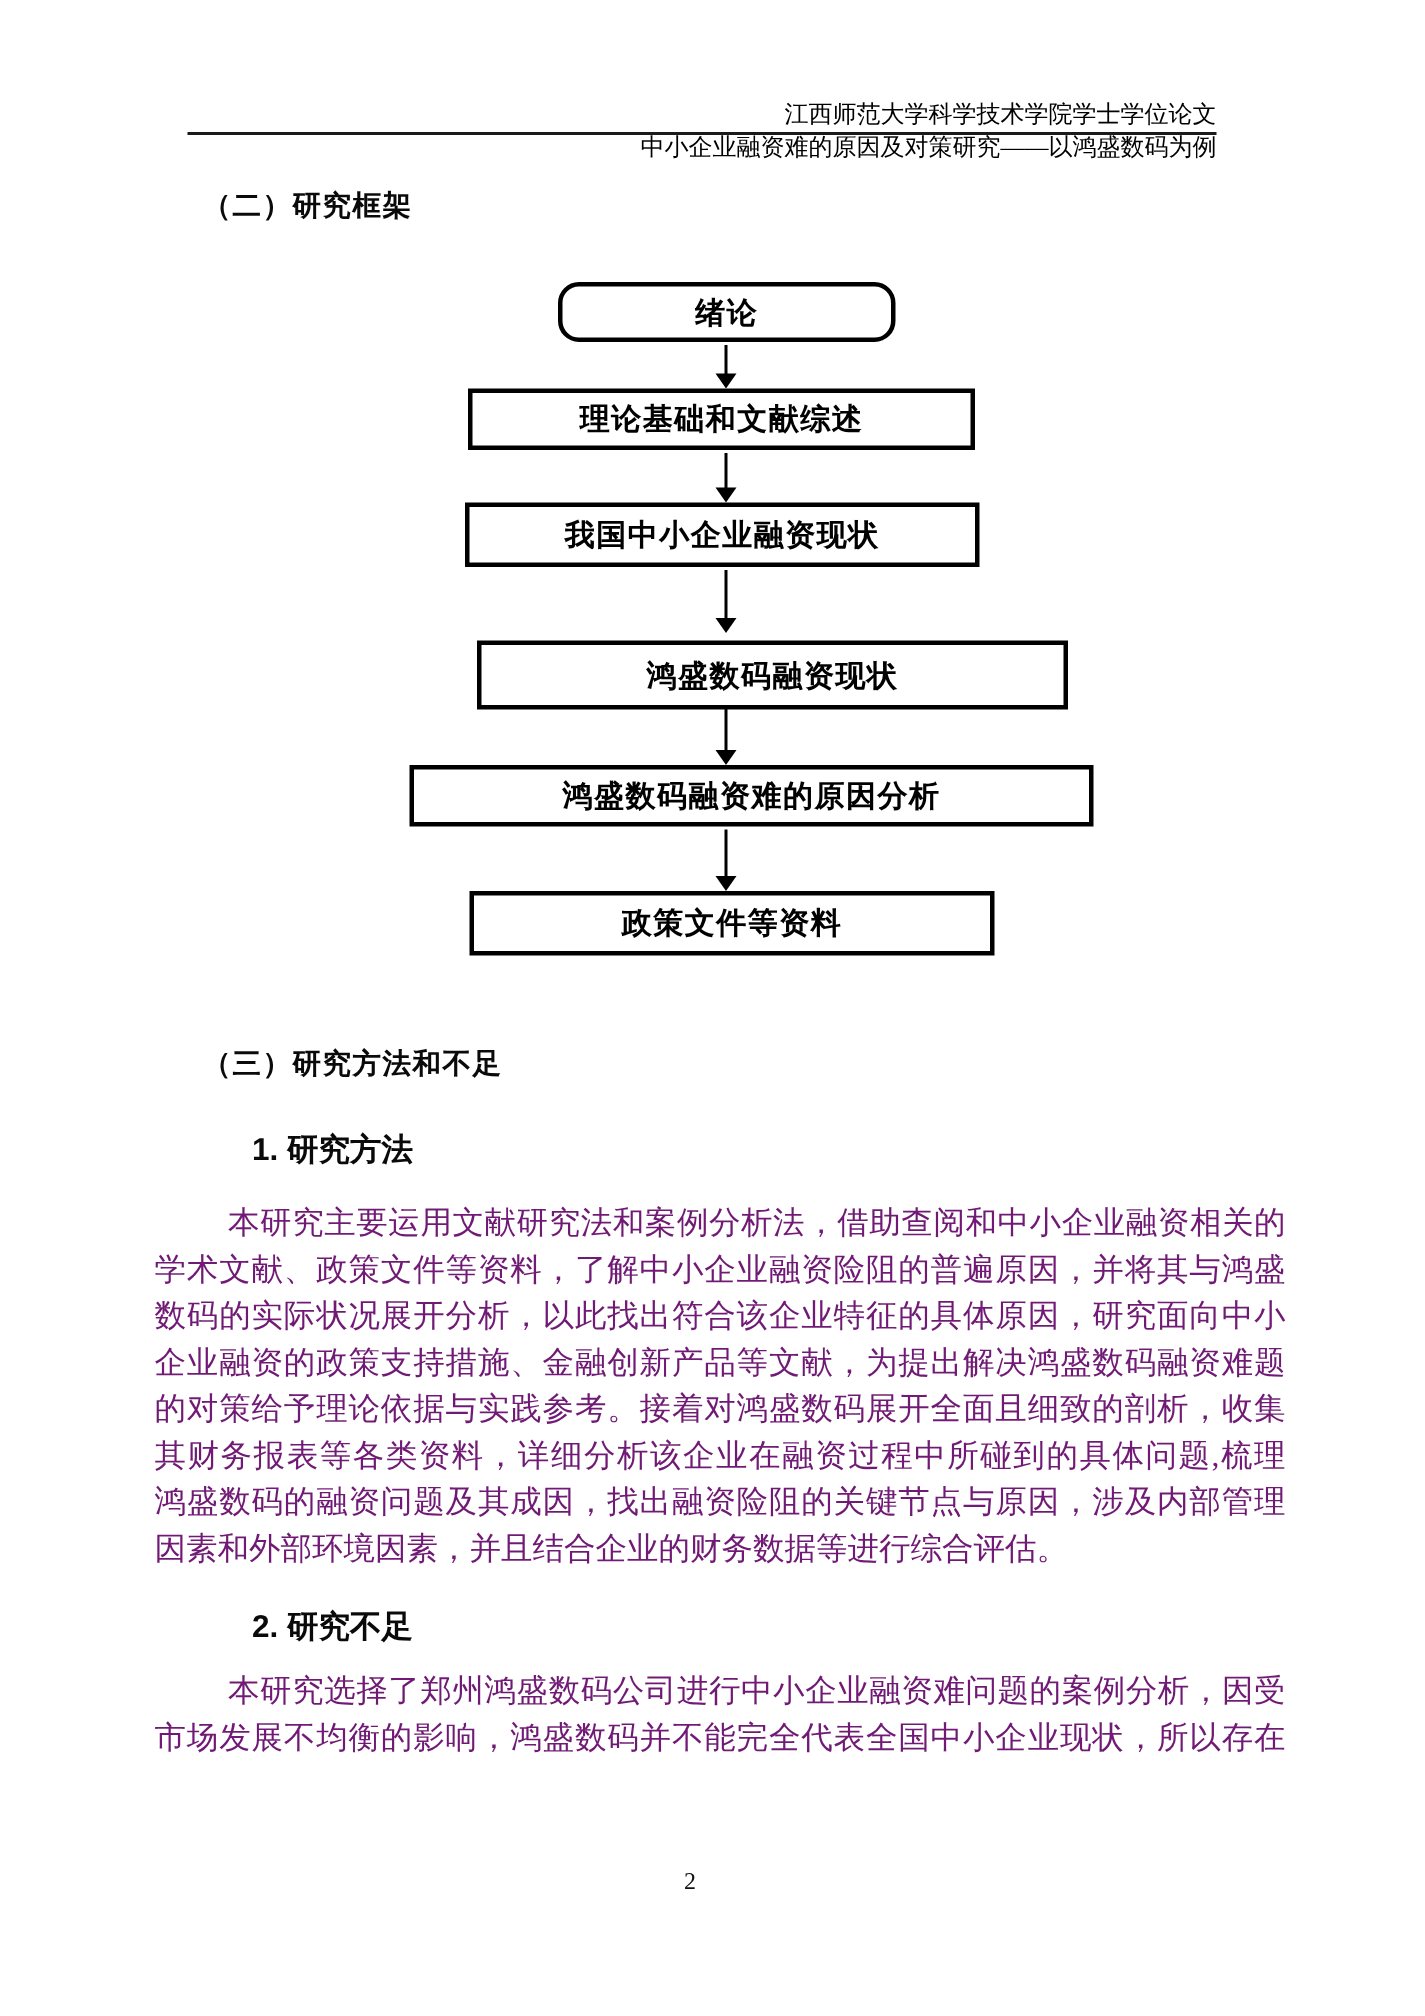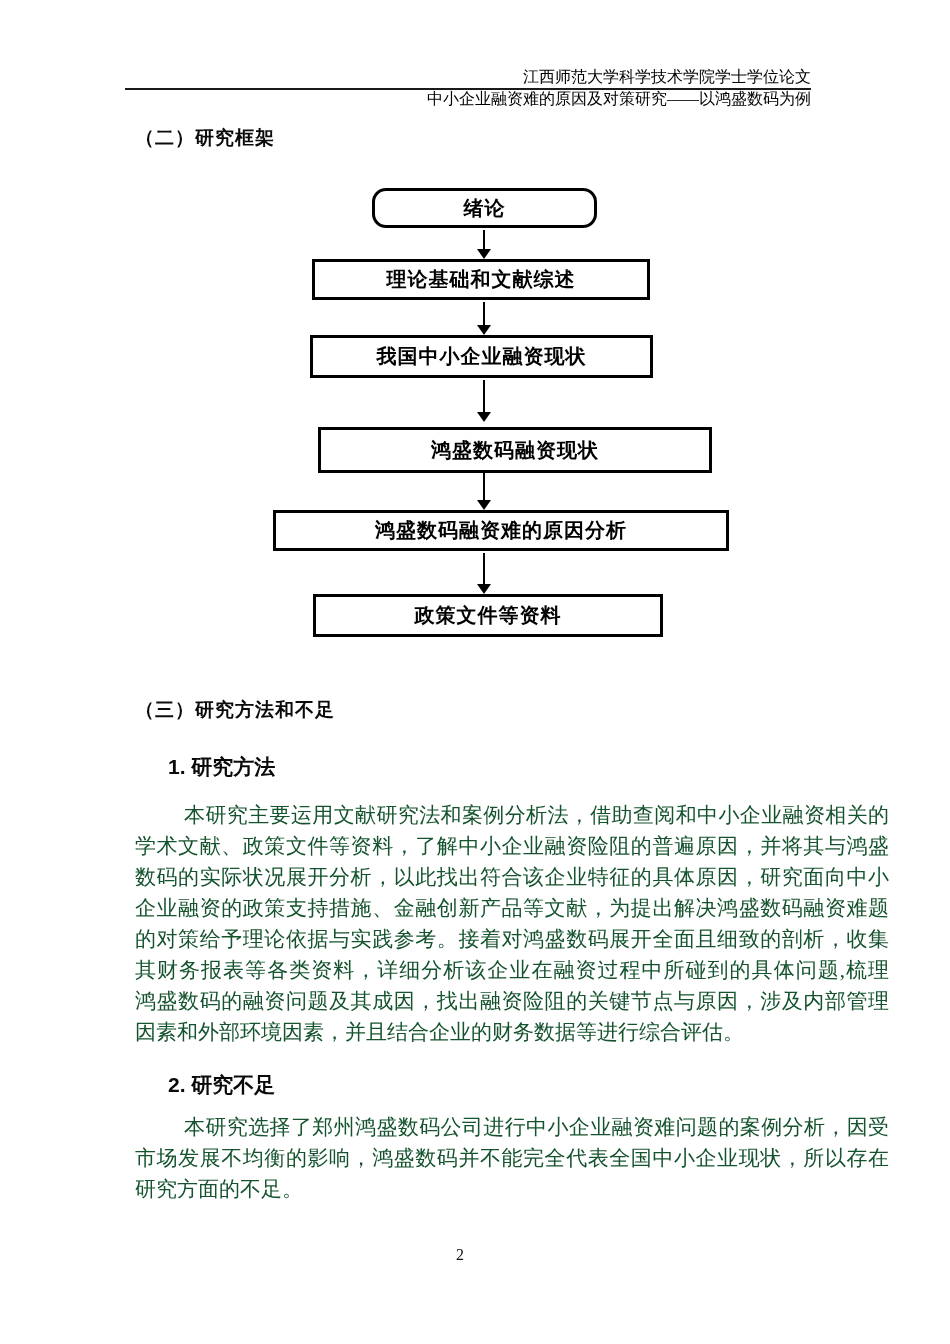--- a/index.html
+++ b/index.html
@@ -76,22 +76,21 @@
     border-top: 10px solid #000;
   }
 
   
   .para {
     position: absolute;
     left: 103px;
     width: 754px;
     font-size: 21px;
     line-height: 31px;
-    color: #14532d;
-    margin-left: 32px;
+    color: #701a75;
   }
   .jline { text-align: justify; text-align-last: justify; }
   .jlast { text-align: left; text-align-last: left; }
   .indent { text-indent: 49px; }
 
   
   .page-number {
     position: absolute;
     left: 0; top: 1246px;
     width: 920px;
@@ -162,18 +161,17 @@
     <div class="jline">其财务报表等各类资料，详细分析该企业在融资过程中所碰到的具体问题,梳理</div>
     <div class="jline">鸿盛数码的融资问题及其成因，找出融资险阻的关键节点与原因，涉及内部管理</div>
     <div class="jlast">因素和外部环境因素，并且结合企业的财务数据等进行综合评估。</div>
   </div>
 
   <div class="h3" style="top:1073px;">2. 研究不足</div>
 
   <div class="para" style="top:1112px;">
     <div class="jline indent">本研究选择了郑州鸿盛数码公司进行中小企业融资难问题的案例分析，因受</div>
     <div class="jline">市场发展不均衡的影响，鸿盛数码并不能完全代表全国中小企业现状，所以存在</div>
-    <div class="jlast">研究方面的不足。</div>
   </div>
 
   <div class="page-number">2</div>
 
 </div>
 
 </body></html>

